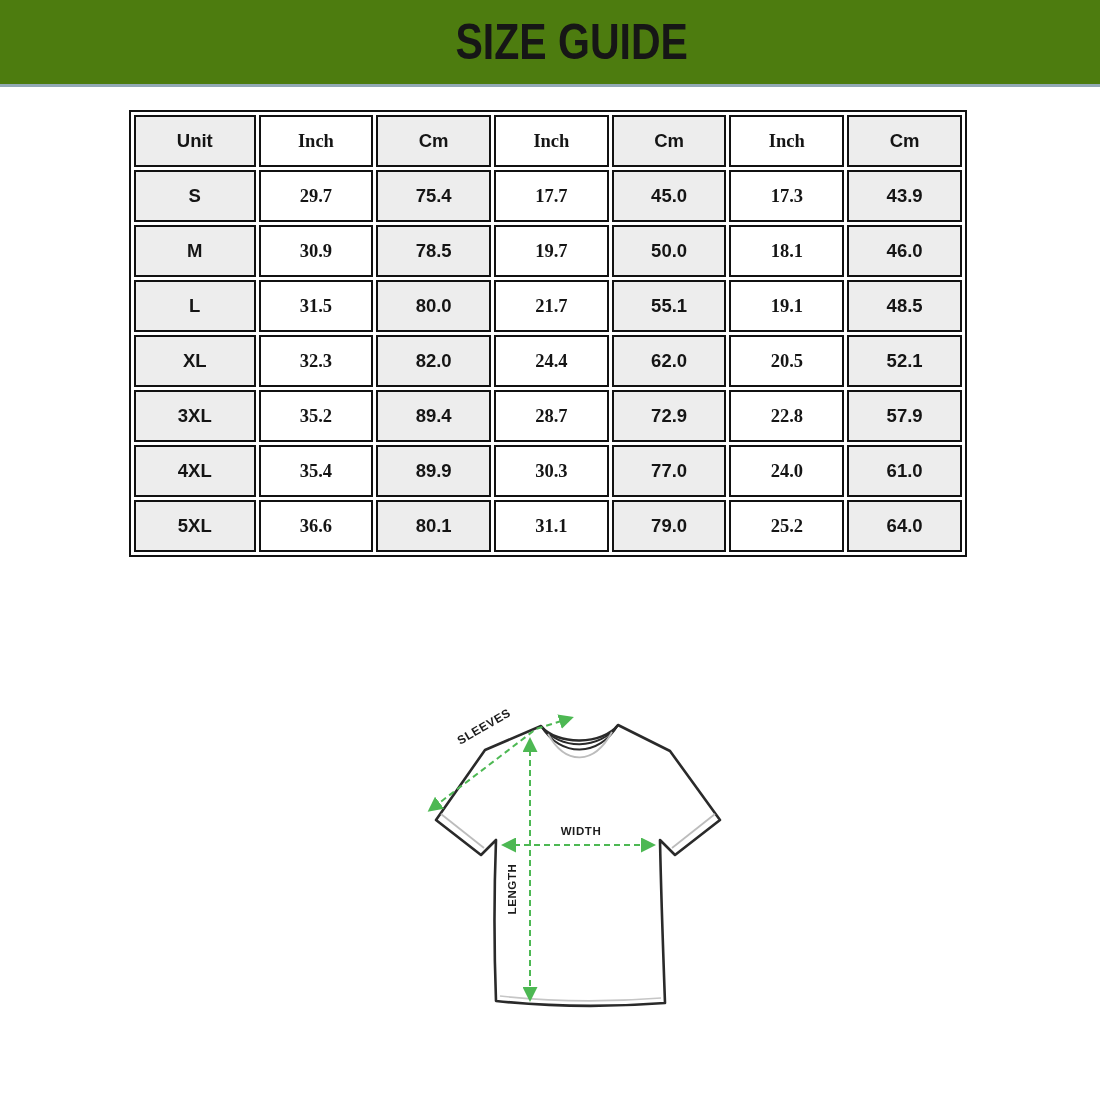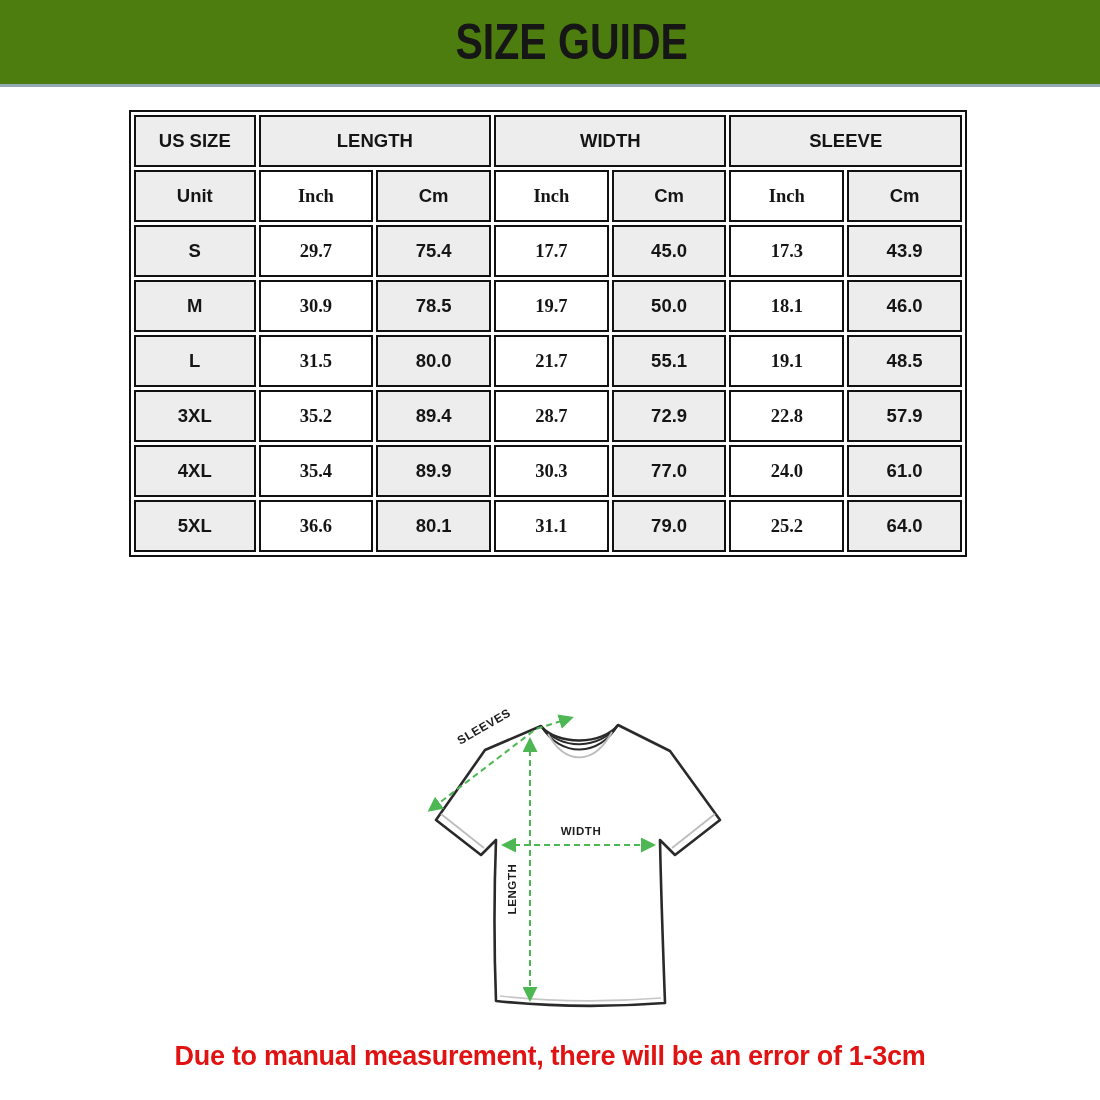--- a/index.html
+++ b/index.html
@@ -59,26 +59,20 @@
         <col style="width:15%">
           <col style="width:14.16%">
           <col style="width:14.16%">
         <col style="width:14.16%">
           <col style="width:14.16%">
           <col style="width:14.16%">
           <col style="width:14.16%">
       </colgroup>
       <thead>
         <tr>
-          <th class="c-gray">US SIZE</th>
-          <th class="c-gray" colspan="2">LENGTH</th>
-          <th class="c-gray" colspan="2">WIDTH</th>
-          <th class="c-gray" colspan="2">SLEEVE</th>
-        </tr>
-        <tr>
           <th class="c-gray">Unit</th>
           <th class="c-white">Inch</th>
           <th class="c-gray">Cm</th>
           <th class="c-white">Inch</th>
           <th class="c-gray">Cm</th>
           <th class="c-white">Inch</th>
           <th class="c-gray">Cm</th>
         </tr>
       </thead>
       <tbody>
@@ -101,20 +95,29 @@
           <td class="c-gray">46.0</td>
         </tr>
         <tr>
           <td class="c-gray">L</td>
           <td class="c-white">31.5</td>
           <td class="c-gray">80.0</td>
           <td class="c-white">21.7</td>
           <td class="c-gray">55.1</td>
           <td class="c-white">19.1</td>
           <td class="c-gray">48.5</td>
+        </tr>
+        <tr>
+          <td class="c-gray">XL</td>
+          <td class="c-white">32.3</td>
+          <td class="c-gray">82.0</td>
+          <td class="c-white">24.4</td>
+          <td class="c-gray">62.0</td>
+          <td class="c-white">20.5</td>
+          <td class="c-gray">52.1</td>
         </tr>
         <tr>
           <td class="c-gray">3XL</td>
           <td class="c-white">35.2</td>
           <td class="c-gray">89.4</td>
           <td class="c-white">28.7</td>
           <td class="c-gray">72.9</td>
           <td class="c-white">22.8</td>
           <td class="c-gray">57.9</td>
         </tr>
@@ -168,15 +171,14 @@
       <path d="M178,25 L143,36 L37,117" marker-start="url(#arw)" marker-end="url(#arw)" stroke="#4db853"></path>
       <path d="M111,152 L260,152" marker-start="url(#arw)" marker-end="url(#arw)" stroke="#4db853"></path>
       <path d="M137,47 L137,306" marker-start="url(#arw)" marker-end="url(#arw)" stroke="#4db853"></path>
     </g>
 
     <text x="93" y="37" font-size="12" text-anchor="middle" transform="rotate(-30 93 37)">SLEEVES</text>
     <text x="188" y="142" font-size="11.5" text-anchor="middle">WIDTH</text>
     <text x="123" y="196" font-size="11.5" text-anchor="middle" transform="rotate(-90 123 196)">LENGTH</text>
   </svg>
 
-  <div class="footnote">Due to manual measurement, there will be an error of 1-3cm</div>
 
 </div>
 
 </body></html>

